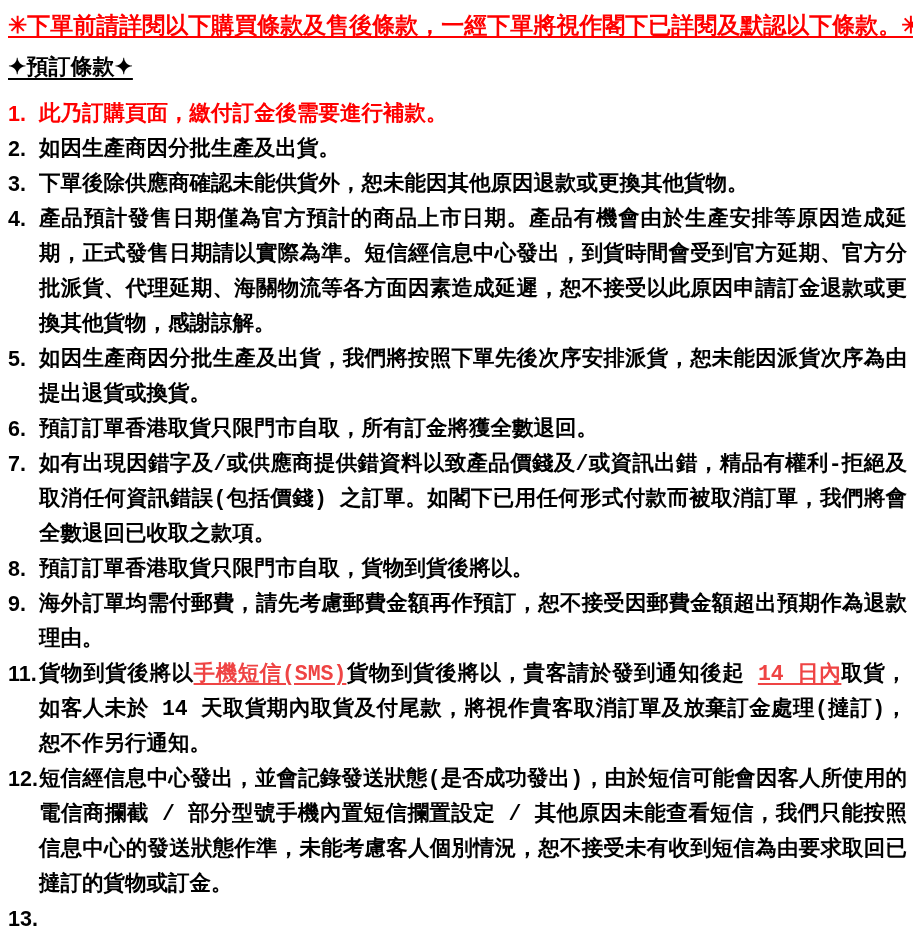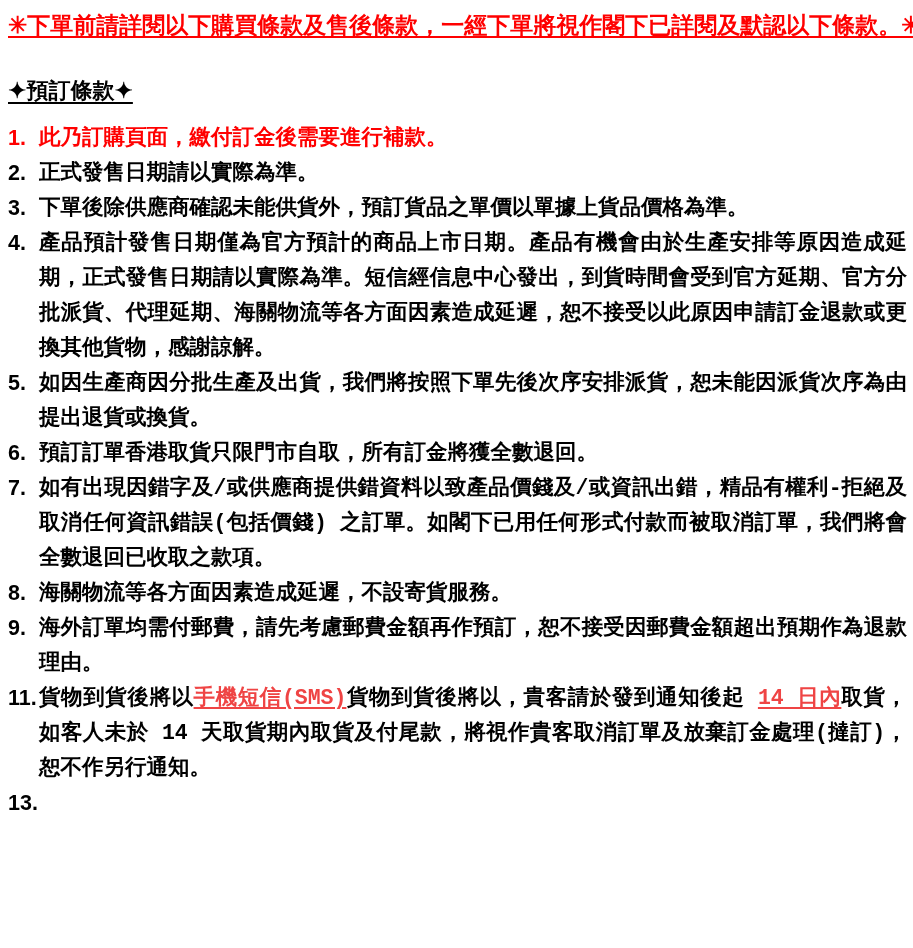--- a/index.html
+++ b/index.html
@@ -24,21 +24,21 @@
   .notice {
     color: #ff0000;
     font-size: 23px;
     line-height: 26px;
     text-decoration: underline;
     text-underline-offset: 3px;
     white-space: nowrap;
   }
   .section-title {
     display: inline-block;
-    margin-top: 40px;
+    margin-top: 16px;
     color: #000000;
     font-size: 22px;
     line-height: 26px;
     text-decoration: underline;
     text-underline-offset: 4px;
   }
   .terms {
     margin-top: 17px;
     font-size: 21.5px;
     line-height: 35px;
@@ -71,52 +71,56 @@
 
   <div class="section-title">✦預訂條款✦</div>
 
   <div class="terms">
       <div class="term">
         <span class="num red">1.</span>
         <div class="txt red"><span>此乃訂購頁面，繳付訂金後需要進行補款。</span></div>
       </div>
       <div class="term">
         <span class="num">2.</span>
-        <div class="txt"><span>正式發售日期請以實際為準。</span></div>
+        <div class="txt"><span>如因生產商因分批生產及出貨。</span></div>
       </div>
       <div class="term">
         <span class="num">3.</span>
-        <div class="txt"><span>下單後除供應商確認未能供貨外，預訂貨品之單價以單據上貨品價格為準。</span></div>
+        <div class="txt"><span>下單後除供應商確認未能供貨外，恕未能因其他原因退款或更換其他貨物。</span></div>
       </div>
       <div class="term">
         <span class="num">4.</span>
         <div class="txt"><span>產品預計發售日期僅為官方預計的商品上市日期。產品有機會由於生產安排等原因造成延期，正式發售日期請以實際為準。短信經信息中心發出，到貨時間會受到官方延期、官方分批派貨、代理延期、海關物流等各方面因素造成延遲，恕不接受以此原因申請訂金退款或更換其他貨物，感謝諒解。</span></div>
       </div>
       <div class="term">
         <span class="num">5.</span>
         <div class="txt"><span>如因生產商因分批生產及出貨，我們將按照下單先後次序安排派貨，恕未能因派貨次序為由提出退貨或換貨。</span></div>
       </div>
       <div class="term">
         <span class="num">6.</span>
         <div class="txt"><span>預訂訂單香港取貨只限門市自取，所有訂金將獲全數退回。</span></div>
       </div>
       <div class="term">
         <span class="num">7.</span>
         <div class="txt"><span>如有出現因錯字及/或供應商提供錯資料以致產品價錢及/或資訊出錯，精品有權利-拒絕及取消任何資訊錯誤(包括價錢) 之訂單。如閣下已用任何形式付款而被取消訂單，我們將會全數退回已收取之款項。</span></div>
       </div>
       <div class="term">
         <span class="num">8.</span>
-        <div class="txt"><span>海關物流等各方面因素造成延遲，不設寄貨服務。</span></div>
+        <div class="txt"><span>預訂訂單香港取貨只限門市自取，貨物到貨後將以。</span></div>
       </div>
       <div class="term">
         <span class="num">9.</span>
         <div class="txt"><span>海外訂單均需付郵費，請先考慮郵費金額再作預訂，恕不接受因郵費金額超出預期作為退款理由。</span></div>
       </div>
       <div class="term">
         <span class="num">11.</span>
         <div class="txt"><span>貨物到貨後將以</span><span class="ru">手機短信(SMS)</span><span>貨物到貨後將以，貴客請於發到通知後起 </span><span class="ru">14 日內</span><span>取貨，如客人未於 14 天取貨期內取貨及付尾款，將視作貴客取消訂單及放棄訂金處理(撻訂)，恕不作另行通知。</span></div>
       </div>
       <div class="term">
+        <span class="num">12.</span>
+        <div class="txt"><span>短信經信息中心發出，並會記錄發送狀態(是否成功發出)，由於短信可能會因客人所使用的電信商攔截 / 部分型號手機內置短信攔置設定 / 其他原因未能查看短信，我們只能按照信息中心的發送狀態作準，未能考慮客人個別情況，恕不接受未有收到短信為由要求取回已撻訂的貨物或訂金。</span></div>
+      </div>
+      <div class="term">
         <span class="num">13.</span>
         <div class="txt"></div>
       </div>
     </div>
 </div>
 
 </body></html>

